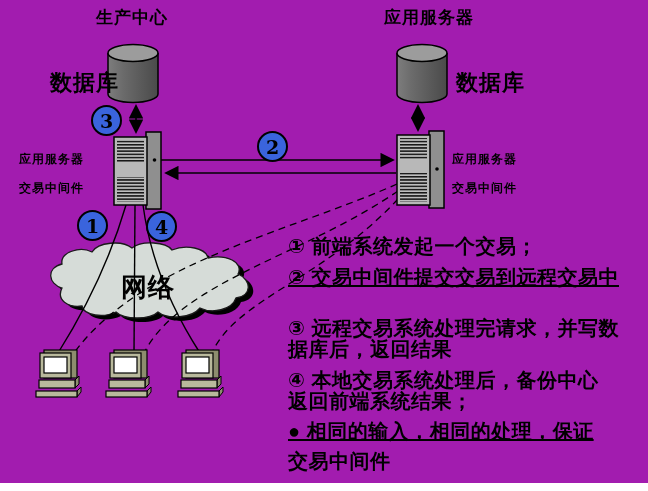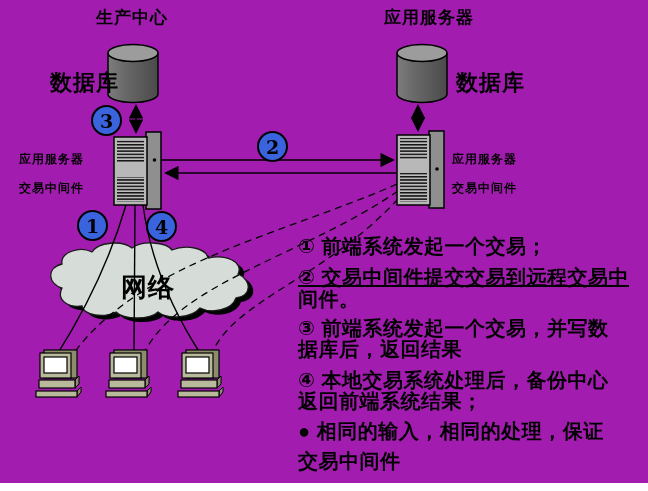--- a/index.html
+++ b/index.html
@@ -13,21 +13,21 @@
   .side-label{font-size:12px;letter-spacing:1px;}
   .db-label{font-size:22px;letter-spacing:1px;margin-top:6px;}
   .net-label{font-size:26px;letter-spacing:1px;}
   .step-circle{
     position:absolute;width:27px;height:27px;border-radius:50%;
     background:#3a64dd;border:2px solid #000;
     display:flex;align-items:center;justify-content:center;
     font-family:"DejaVu Serif","Liberation Serif",serif;
     font-weight:bold;font-size:19px;color:#000;
   }
-  .ann{position:absolute;left:298px;font-weight:bold;font-size:20px;
+  .ann{position:absolute;left:288px;font-weight:bold;font-size:20px;
        letter-spacing:0.5px;color:#000;white-space:nowrap;}
 </style>
 </head>
 <body>
 
 <div id="stage">
 
   <svg id="diagram-svg" width="648" height="491" viewBox="0 0 648 491">
     <defs>
       <marker id="ah" viewBox="0 0 10 10" markerWidth="9" markerHeight="9" refX="8" refY="5" orient="auto-start-reverse">
@@ -125,21 +125,20 @@
 
   <div class="lbl net-label" style="left:121px;top:270px;">网络</div>
 
   <div class="step-circle" style="left:77px;top:210px;">1</div>
   <div class="step-circle" style="left:257px;top:131px;">2</div>
   <div class="step-circle" style="left:91px;top:105px;">3</div>
   <div class="step-circle" style="left:146px;top:211px;">4</div>
 
   <div class="ann" style="top:233px;">① 前端系统发起一个交易；</div>
   <div class="ann" style="top:264px;text-decoration:underline;">② 交易中间件提交交易到远程交易中</div>
-  <div class="ann" style="top:286px;">间件。</div>
-  <div class="ann" style="top:315px;">③ 前端系统发起一个交易，并写数</div>
+  <div class="ann" style="top:315px;">③ 远程交易系统处理完请求，并写数</div>
   <div class="ann" style="top:336px;text-align:center;">据库后，返回结果</div>
   <div class="ann" style="top:367px;">④ 本地交易系统处理后，备份中心</div>
   <div class="ann" style="top:388px;">返回前端系统结果；</div>
-  <div class="ann" style="top:418px;">● 相同的输入，相同的处理，保证</div>
+  <div class="ann" style="top:418px;text-decoration:underline;">● 相同的输入，相同的处理，保证</div>
   <div class="ann" style="top:448px;">交易中间件</div>
 
 </div>
 
 </body></html>

